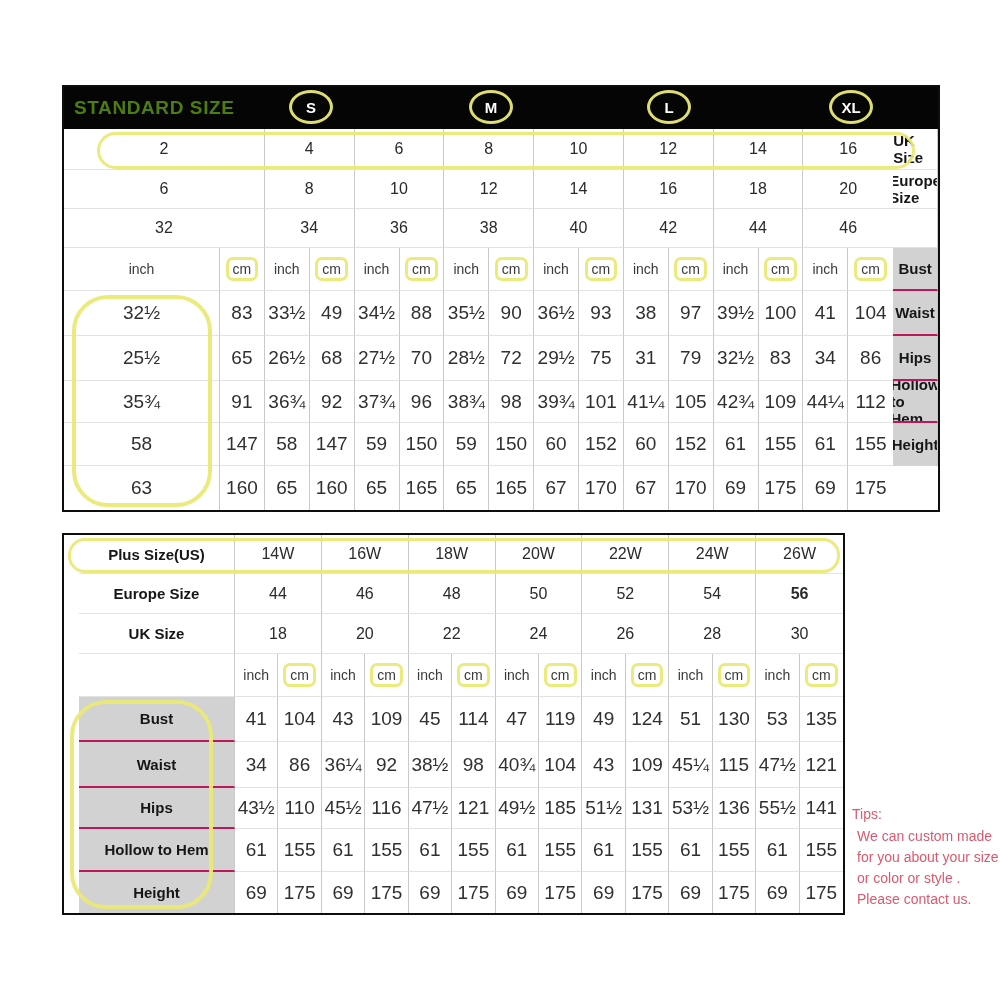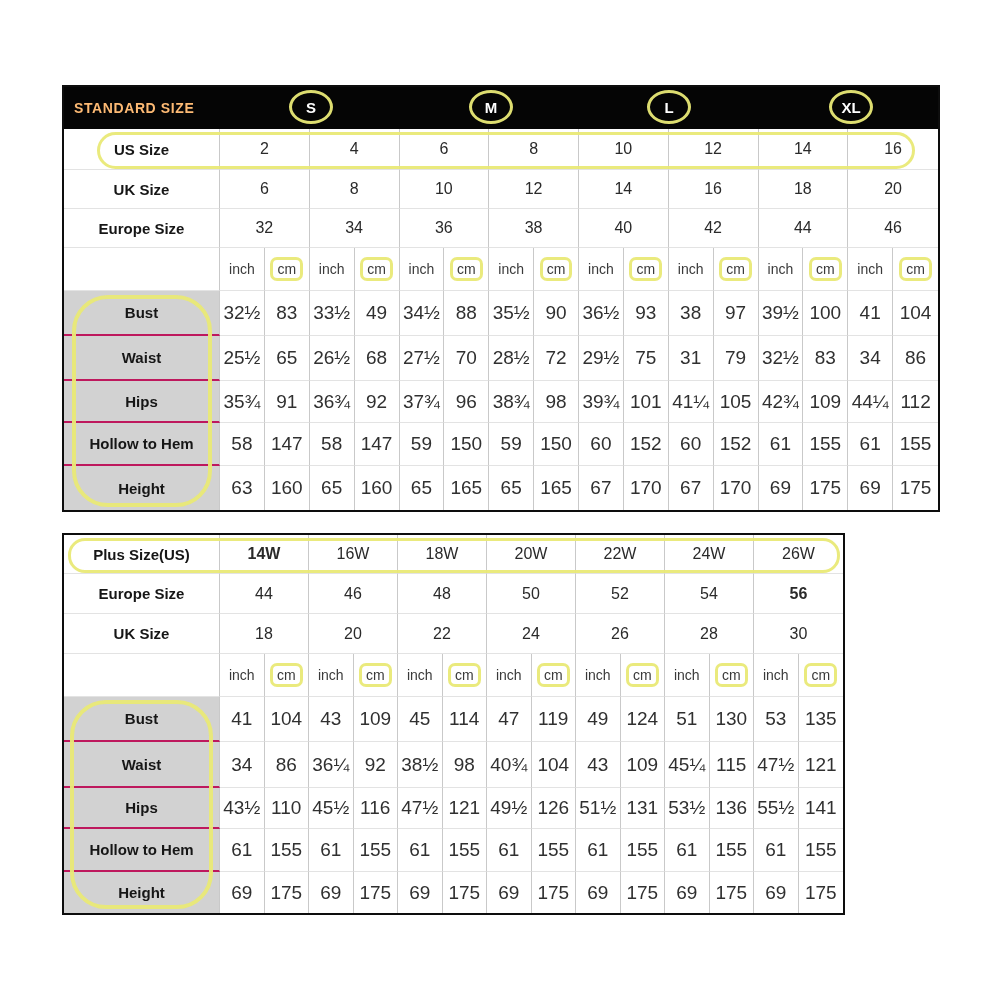--- a/index.html
+++ b/index.html
@@ -18,30 +18,30 @@
   }
   .tbl{
     position:absolute;box-sizing:border-box;border:2px solid #0d0d0d;background:#fff;
   }
   #t1{left:62px;top:85px;width:878px;}
   #t2{left:62px;top:533px;width:783px;}
   .band{
     position:relative;height:42px;background:#050505;display:flex;align-items:center;
   }
   .band-title{
-    color:#fdba74;font-weight:bold;font-size:14px;letter-spacing:0.6px;padding-left:10px;
+    color:#4d7c0f;font-weight:bold;font-size:19px;letter-spacing:0.6px;padding-left:10px;
   }
   .group-letter{
     position:absolute;top:3px;width:44px;height:34px;border:3px solid var(--yl);
     border-radius:50%;color:#fff;font-weight:bold;font-size:15px;
     display:flex;align-items:center;justify-content:center;box-sizing:border-box;
   }
   .grid{display:grid;}
   #grid1{grid-template-columns:156px repeat(16,1fr);grid-template-rows:41px 39px 39px 43px 45px 45px 42px 43px 44px;}
-  #grid2{grid-template-columns:156px repeat(14,1fr);grid-template-rows:39px 40px 40px 43px 45px 46px 41px 43px 41px;}
+  #grid2{grid-template-columns:156px repeat(14,1fr);grid-template-rows:39px 40px 40px 43px 45px 46px 41px 43px 41px;padding-left:15px;}
   .cell{
     display:flex;align-items:center;justify-content:center;
     border-right:1px solid var(--vline);border-bottom:1px solid var(--hline);
     box-sizing:border-box;overflow:hidden;
   }
   .cell.cl{border-right:none;}
   .cell.rl{border-bottom:none;}
   .lblcell{font-weight:bold;font-size:15px;color:#161616;}
   .graycell{background:var(--gray);border-bottom:2px solid #be185d;}
   .graycell.rl{border-bottom:none;}
@@ -70,21 +70,20 @@
 
   <section class="tbl" id="t1">
     <div class="band">
       <span class="band-title">STANDARD SIZE</span>
       <span class="group-letter" style="left:225px">S</span>
       <span class="group-letter" style="left:405px">M</span>
       <span class="group-letter" style="left:583px">L</span>
       <span class="group-letter" style="left:765px">XL</span>
     </div>
     <div class="grid" id="grid1">
-        <div class="cell lblcell">US Size</div>
         <div class="cell sizeval" style="grid-column: span 2;">2</div>
         <div class="cell sizeval" style="grid-column: span 2;">4</div>
         <div class="cell sizeval" style="grid-column: span 2;">6</div>
         <div class="cell sizeval" style="grid-column: span 2;">8</div>
         <div class="cell sizeval" style="grid-column: span 2;">10</div>
         <div class="cell sizeval" style="grid-column: span 2;">12</div>
         <div class="cell sizeval" style="grid-column: span 2;">14</div>
         <div class="cell sizeval cl" style="grid-column: span 2;">16</div>
         <div class="cell lblcell">UK Size</div>
         <div class="cell sizeval" style="grid-column: span 2;">6</div>
@@ -223,21 +222,21 @@
         <div class="cell mval rl">69</div>
         <div class="cell mval cl rl">175</div>
       </div>
     <div class="overlay ov-usrow"></div>
     <div class="overlay ov-measure1"></div>
   </section>
 
   <section class="tbl" id="t2">
     <div class="grid" id="grid2">
         <div class="cell lblcell">Plus Size(US)</div>
-        <div class="cell sizeval" style="grid-column: span 2; font-weight: bold;">14W</div>
+        <div class="cell sizeval" style="grid-column: span 2;">14W</div>
         <div class="cell sizeval" style="grid-column: span 2;">16W</div>
         <div class="cell sizeval" style="grid-column: span 2;">18W</div>
         <div class="cell sizeval" style="grid-column: span 2;">20W</div>
         <div class="cell sizeval" style="grid-column: span 2;">22W</div>
         <div class="cell sizeval" style="grid-column: span 2;">24W</div>
         <div class="cell sizeval cl" style="grid-column: span 2;">26W</div>
         <div class="cell lblcell">Europe Size</div>
         <div class="cell sizeval" style="grid-column: span 2;">44</div>
         <div class="cell sizeval" style="grid-column: span 2;">46</div>
         <div class="cell sizeval" style="grid-column: span 2;">48</div>
@@ -313,21 +312,21 @@
         <div class="cell mval">47½</div>
         <div class="cell mval cl">121</div>
         <div class="cell lblcell graycell">Hips</div>
         <div class="cell mval">43½</div>
         <div class="cell mval">110</div>
         <div class="cell mval">45½</div>
         <div class="cell mval">116</div>
         <div class="cell mval">47½</div>
         <div class="cell mval">121</div>
         <div class="cell mval">49½</div>
-        <div class="cell mval">126</div>
+        <div class="cell mval">185</div>
         <div class="cell mval">51½</div>
         <div class="cell mval">131</div>
         <div class="cell mval">53½</div>
         <div class="cell mval">136</div>
         <div class="cell mval">55½</div>
         <div class="cell mval cl">141</div>
         <div class="cell lblcell graycell">Hollow to Hem</div>
         <div class="cell mval">61</div>
         <div class="cell mval">155</div>
         <div class="cell mval">61</div>
@@ -355,14 +354,21 @@
         <div class="cell mval rl">175</div>
         <div class="cell mval rl">69</div>
         <div class="cell mval rl">175</div>
         <div class="cell mval rl">69</div>
         <div class="cell mval cl rl">175</div>
       </div>
     <div class="overlay ov-plusrow"></div>
     <div class="overlay ov-measure2"></div>
   </section>
 
+  <aside class="tips">
+    <div class="tips-title">Tips:</div>
+    <div class="tips-line">We can custom made</div>
+    <div class="tips-line">for you about your size</div>
+    <div class="tips-line">or color or style .</div>
+    <div class="tips-line">Please contact us.</div>
+  </aside>
 
 </div>
 
 </body></html>

